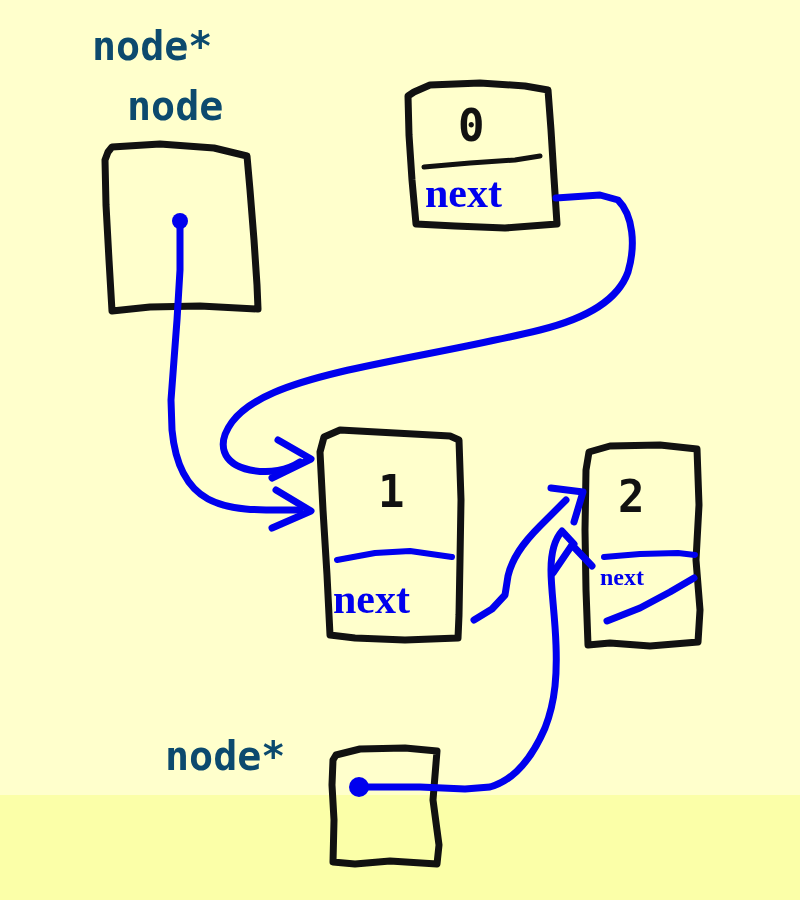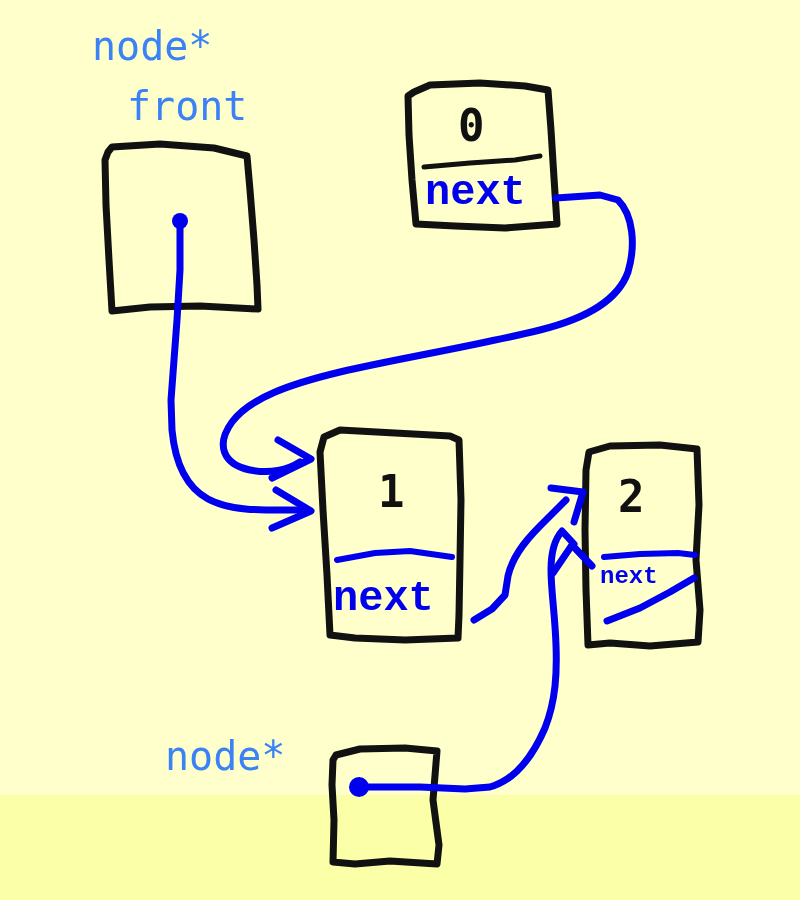--- a/index.html
+++ b/index.html
@@ -23,41 +23,41 @@
     height: 900px;
     overflow: visible;
   }
   .bgband {
     position: absolute;
     left: 0;
     width: 800px;
   }
   .lbl {
     position: absolute;
-    color: #3b82f6;
+    color: #0c4a6e;
     font-family: "DejaVu Sans Mono", monospace;
-    font-weight: normal;
+    font-weight: bold;
     white-space: pre;
     line-height: 1;
     letter-spacing: 0px;
   }
   .lbl-ptr { font-size: 40px; }
   .num {
     position: absolute;
     color: #111111;
     font-family: "DejaVu Sans Mono", monospace;
     font-weight: bold;
     font-size: 44px;
     line-height: 1;
     white-space: pre;
   }
   .nexttxt {
     position: absolute;
     color: #0000ee;
-    font-family: Liberation Mono, monospace;
+    font-family: Liberation Serif, serif;
     font-weight: bold;
     font-size: 42px;
     line-height: 1;
     white-space: pre;
   }
   .nexttxt.small { font-size: 24px; }
 </style>
 </head>
 <body>
 
@@ -131,21 +131,21 @@
                C555,615 551,590 551,570
                C551,552 554,540 562,531 L574,544"></path>
       <path d="M553,573 L572,545 L592,566"></path>
 
       <circle cx="180" cy="221" r="8" fill="#0000ee" stroke="none"></circle>
       <circle cx="359" cy="787" r="10" fill="#0000ee" stroke="none"></circle>
     </g>
   </svg>
 
   <div class="lbl lbl-ptr" style="left:92px; top:26px;">node*</div>
-  <div class="lbl lbl-ptr" style="left:127px; top:86px;">front</div>
+  <div class="lbl lbl-ptr" style="left:127px; top:86px;">node</div>
 
   <div class="lbl lbl-ptr" style="left:165px; top:736px;">node*</div>
 
   <div class="num" style="left:458px; top:104px;">0</div>
   <div class="nexttxt" style="left:425px; top:172px;">next</div>
 
   <div class="num" style="left:378px; top:470px;">1</div>
   <div class="nexttxt" style="left:333px; top:578px;">next</div>
 
   <div class="num" style="left:618px; top:475px;">2</div>

